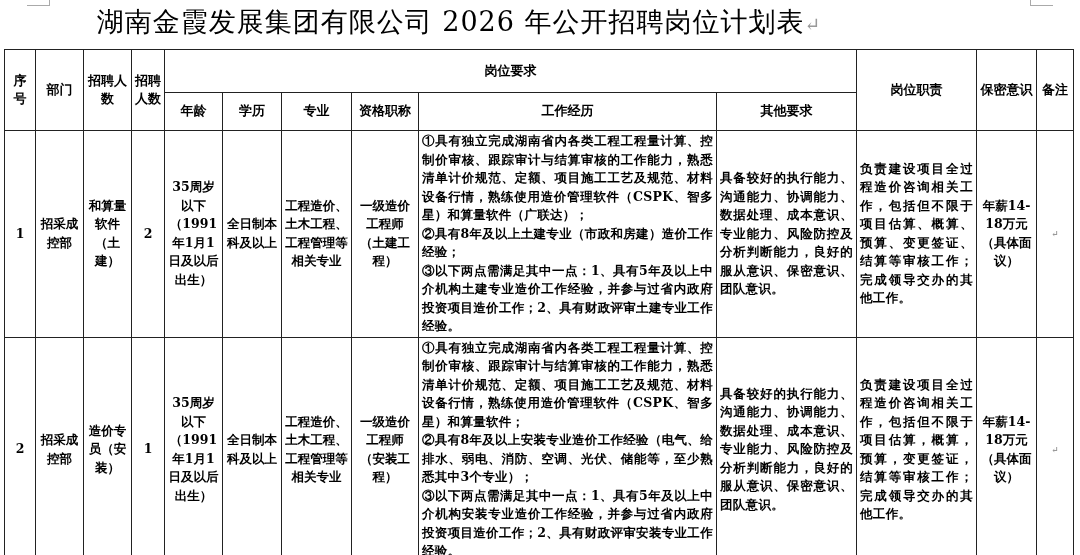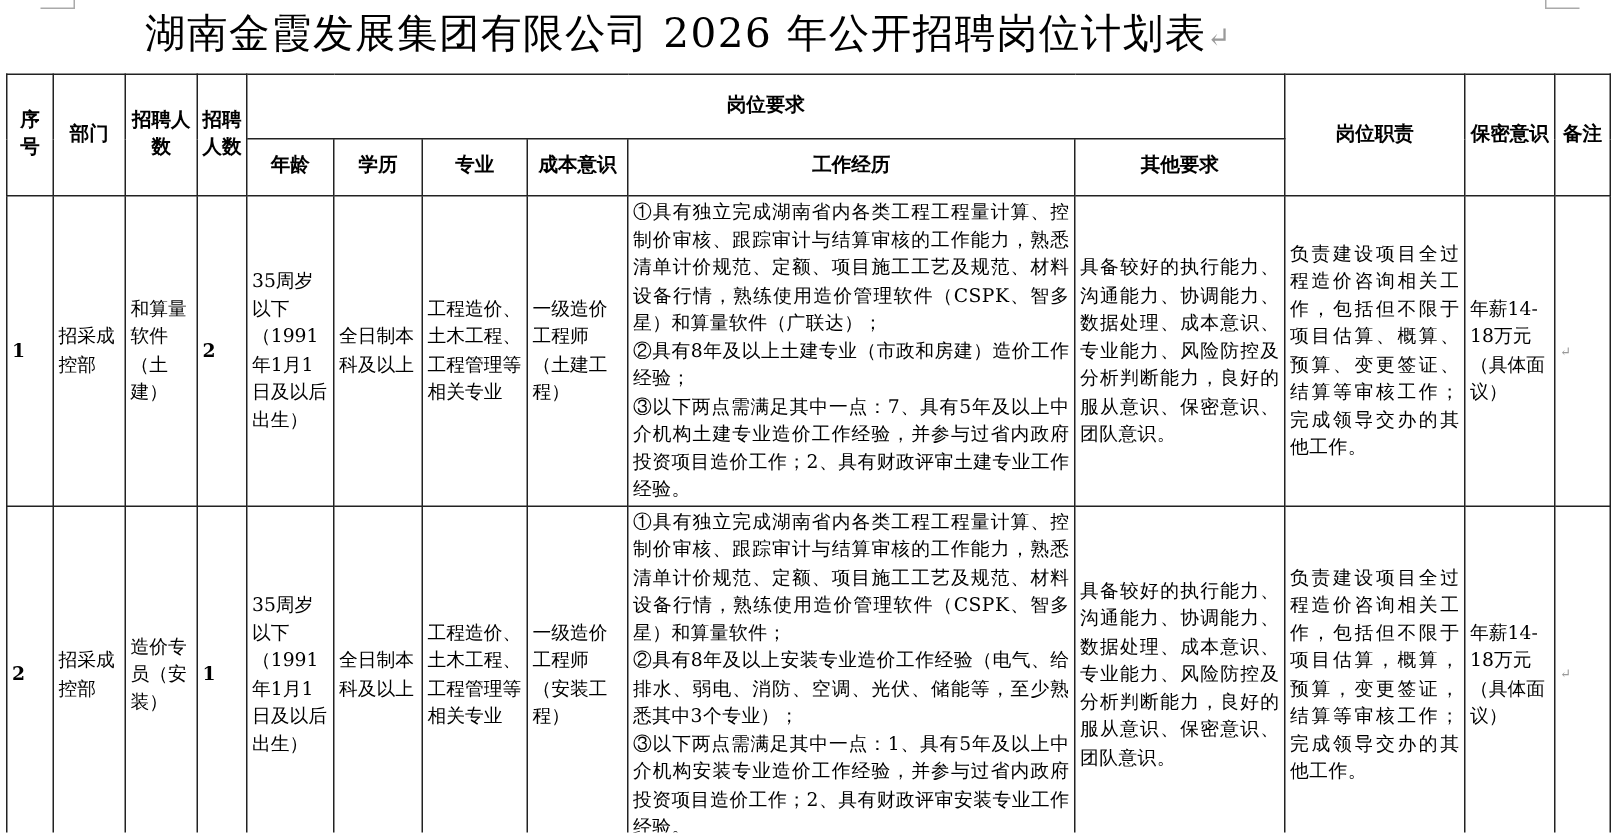--- a/index.html
+++ b/index.html
@@ -14,24 +14,24 @@
     position: absolute; left: 0; top: 4px; width: 918px; text-align: center;
     font-size: 27px; font-family: "DejaVu Serif", "Liberation Serif", serif; letter-spacing: 1px;
   }
   .pm { color: #999; font-size: 0.7em; }
   table.plan {
     position: absolute; left: 4px; top: 49px; width: 1070px;
     border-collapse: collapse; table-layout: fixed;
   }
   table.plan td, table.plan th {
     border: 1px solid #222; padding: 1px 3px; vertical-align: middle;
-    font-size: 12.5px; line-height: 18.5px;
+    font-size: 12.5px; line-height: 18.5px; font-weight: bold;
   }
   table.plan th { font-weight: bold; text-align: center; font-size: 13px; }
-  td.c { text-align: left; }
+  td.c { text-align: center; }
   td.j { text-align: justify; letter-spacing: 0.3px; }
   td.narrow { padding: 1px 6px; }
   td.bold { font-weight: bold; }
 </style>
 </head>
 <body>
 
 <div class="corner-mark corner-tl"></div>
 <div class="corner-mark corner-tr"></div>
 
@@ -61,39 +61,39 @@
       <th rowspan="2">招聘人数</th>
       <th colspan="6">岗位要求</th>
       <th rowspan="2">岗位职责</th>
       <th rowspan="2">保密意识</th>
       <th rowspan="2">备注</th>
     </tr>
     <tr style="height:38px">
       <th>年龄</th>
       <th>学历</th>
       <th>专业</th>
-      <th>成本意识</th>
+      <th>资格职称</th>
       <th>工作经历</th>
       <th>其他要求</th>
     </tr>
   </thead>
   <tbody>
     <tr style="height:200px">
       <td class="c bold">1</td>
       <td class="c">招采成控部</td>
       <td class="c">和算量软件（土建）</td>
       <td class="c bold">2</td>
       <td class="c">35周岁以下（1991年1月1日及以后出生）</td>
       <td class="c narrow">全日制本科及以上</td>
       <td class="c narrow">工程造价、土木工程、工程管理等相关专业</td>
       <td class="c narrow">一级造价工程师（土建工程）</td>
       <td class="j">
         <div>①具有独立完成湖南省内各类工程工程量计算、控制价审核、跟踪审计与结算审核的工作能力，熟悉清单计价规范、定额、项目施工工艺及规范、材料设备行情，熟练使用造价管理软件（CSPK、智多星）和算量软件（广联达）；</div>
         <div>②具有8年及以上土建专业（市政和房建）造价工作经验；</div>
-        <div>③以下两点需满足其中一点：7、具有5年及以上中介机构土建专业造价工作经验，并参与过省内政府投资项目造价工作；2、具有财政评审土建专业工作经验。</div>
+        <div>③以下两点需满足其中一点：1、具有5年及以上中介机构土建专业造价工作经验，并参与过省内政府投资项目造价工作；2、具有财政评审土建专业工作经验。</div>
       </td>
       <td class="j">具备较好的执行能力、沟通能力、协调能力、数据处理、成本意识、专业能力、风险防控及分析判断能力，良好的服从意识、保密意识、团队意识。</td>
       <td class="j">负责建设项目全过程造价咨询相关工作，包括但不限于项目估算、概算、预算、变更签证、结算等审核工作；完成领导交办的其他工作。</td>
       <td class="c">年薪14-18万元（具体面议）</td>
       <td class="c"><span class="pm">↵</span></td>
     </tr>
     <tr style="height:218px">
       <td class="c bold">2</td>
       <td class="c">招采成控部</td>
       <td class="c">造价专员（安装）</td>

